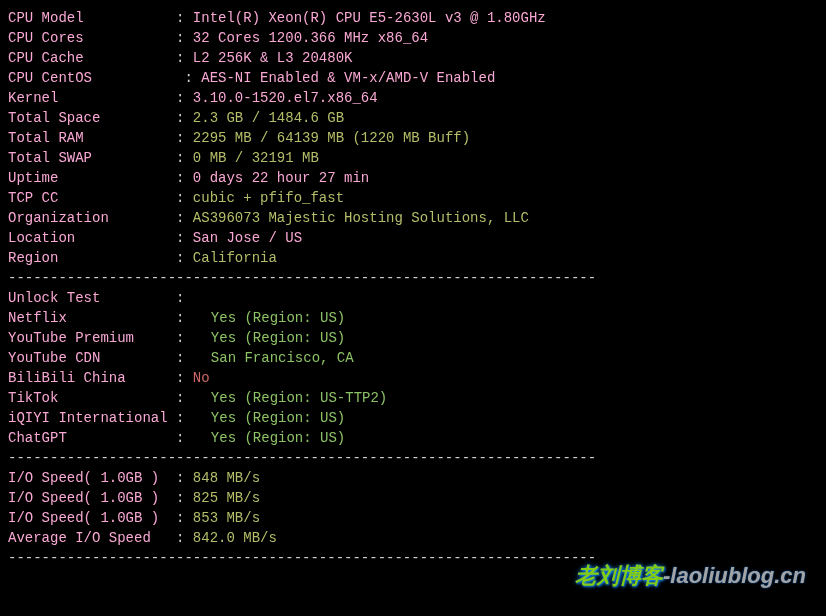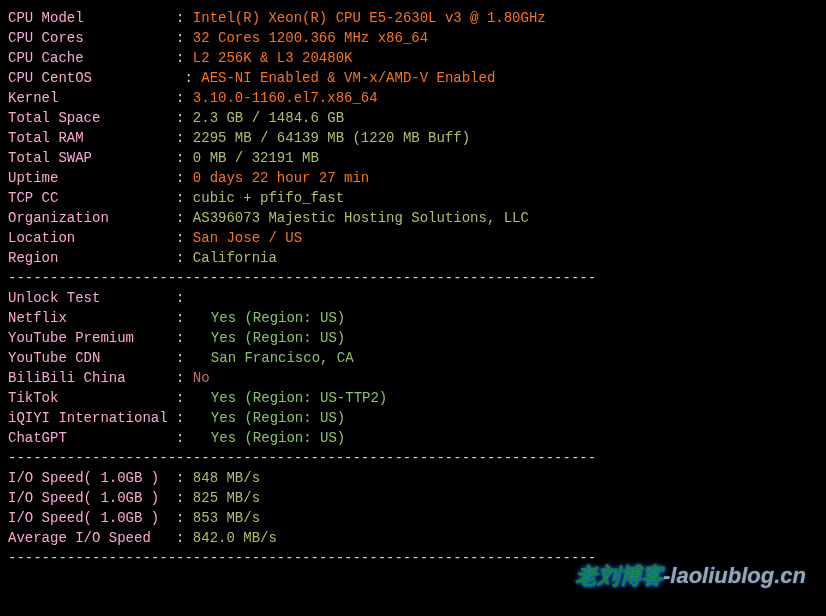--- a/index.html
+++ b/index.html
@@ -14,50 +14,50 @@
     box-sizing: border-box;
     position: relative;
     overflow: hidden;
   }
   .line {
     white-space: pre;
     color: #d0d0d0;
   }
   .label { color: #f9a8d4; }
   .colon { color: #d0d0d0; }
-  .cyan { color: #f97316; }
+  .cyan { color: #f9a8d4; }
   .olive { color: #b5bd68; }
   .green { color: #8cc265; margin-left: 18px; }
   .red { color: #cc6666; }
   .divider {
     color: #d0d0d0;
     white-space: pre;
   }
   .watermark {
     position: absolute;
     right: 20px;
     bottom: 30px;
     font-family: "Microsoft YaHei", sans-serif;
     font-weight: bold;
     font-size: 22px;
     font-style: italic;
     pointer-events: none;
   }
-  .watermark .wm1 { color: #15803d; text-shadow: 0 0 4px #1e90ff, 1px 1px 2px #0066cc; }
+  .watermark .wm1 { color: #84cc16; text-shadow: 0 0 4px #1e90ff, 1px 1px 2px #0066cc; }
   .watermark .wm2 { color: #a3a3a3; text-shadow: 0 0 2px #0066cc; }
 </style>
 </head>
 <body>
 
 <div id="terminal">
     <div class="line"><span class="label">CPU Model           </span><span class="colon">: </span><span class="cyan">Intel(R) Xeon(R) CPU E5-2630L v3 @ 1.80GHz</span></div>
     <div class="line"><span class="label">CPU Cores           </span><span class="colon">: </span><span class="cyan">32 Cores 1200.366 MHz x86_64</span></div>
     <div class="line"><span class="label">CPU Cache           </span><span class="colon">: </span><span class="cyan">L2 256K &amp; L3 20480K</span></div>
     <div class="line"><span class="label">CPU CentOS           </span><span class="colon">: </span><span class="cyan">AES-NI Enabled &amp; VM-x/AMD-V Enabled</span></div>
-    <div class="line"><span class="label">Kernel              </span><span class="colon">: </span><span class="cyan">3.10.0-1160.el7.x86_64</span></div>
+    <div class="line"><span class="label">Kernel              </span><span class="colon">: </span><span class="cyan">3.10.0-1520.el7.x86_64</span></div>
     <div class="line"><span class="label">Total Space         </span><span class="colon">: </span><span class="olive">2.3 GB / 1484.6 GB</span></div>
     <div class="line"><span class="label">Total RAM           </span><span class="colon">: </span><span class="olive">2295 MB / 64139 MB (1220 MB Buff)</span></div>
     <div class="line"><span class="label">Total SWAP          </span><span class="colon">: </span><span class="olive">0 MB / 32191 MB</span></div>
     <div class="line"><span class="label">Uptime              </span><span class="colon">: </span><span class="cyan">0 days 22 hour 27 min</span></div>
     <div class="line"><span class="label">TCP CC              </span><span class="colon">: </span><span class="olive">cubic + pfifo_fast</span></div>
     <div class="line"><span class="label">Organization        </span><span class="colon">: </span><span class="olive">AS396073 Majestic Hosting Solutions, LLC</span></div>
     <div class="line"><span class="label">Location            </span><span class="colon">: </span><span class="cyan">San Jose / US</span></div>
     <div class="line"><span class="label">Region              </span><span class="colon">: </span><span class="olive">California</span></div>
     <div class="divider">----------------------------------------------------------------------</div>
     <div class="line"><span class="label">Unlock Test         </span><span class="colon">: </span><span class="label"></span></div>

